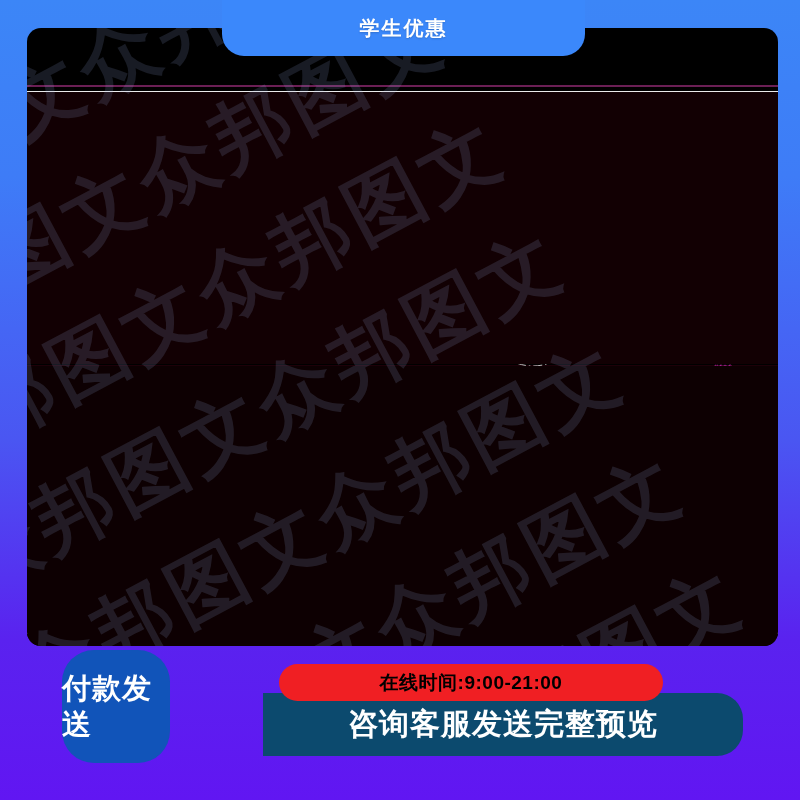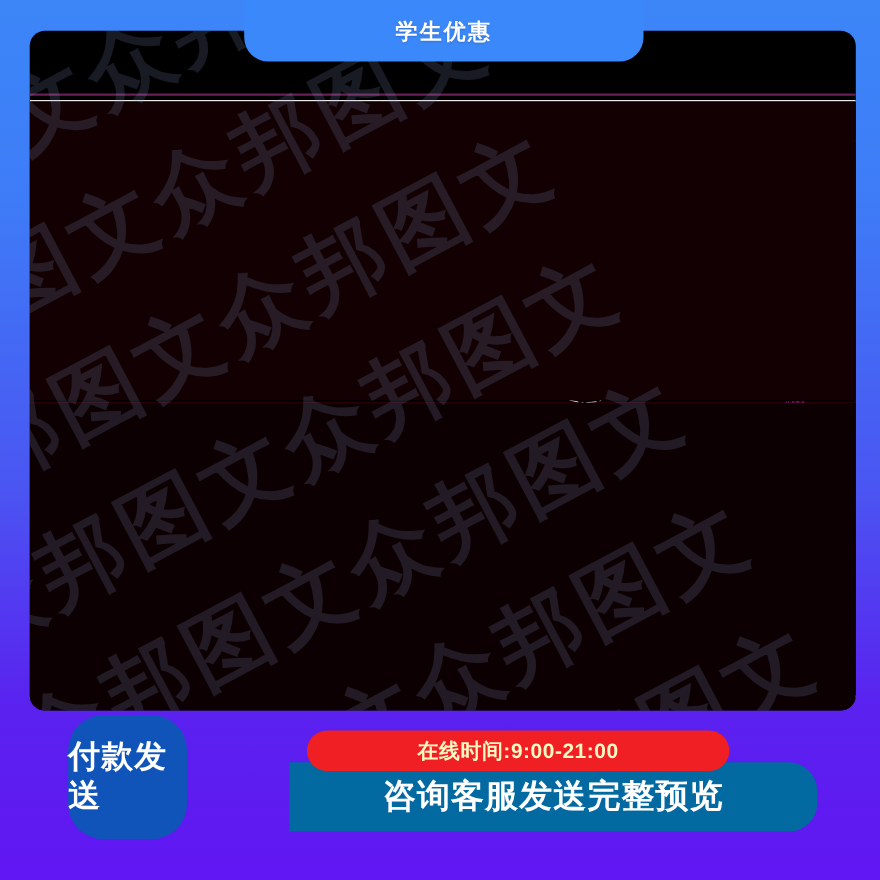--- a/index.html
+++ b/index.html
@@ -62,25 +62,25 @@
     z-index:60;
   }
   #pay-badge span{ color:#fff; font-size:29px; font-weight:800; line-height:1.22; letter-spacing:1px;}
 
   #online-pill{
     position:absolute; left:279px; top:664px; width:384px; height:37px;
     background:#f01f23; border-radius:19px;
     display:flex; align-items:center; justify-content:center;
     z-index:62;
   }
-  #online-pill span{ color:#fef9c3; font-size:19px; font-weight:700; letter-spacing:.5px;}
+  #online-pill span{ color:#000000; font-size:19px; font-weight:700; letter-spacing:.5px;}
 
   #cta-bar{
     position:absolute; left:263px; top:693px; width:480px; height:63px;
-    background:#0369a1; border-radius:0 26px 26px 0;
+    background:#0c4a6e; border-radius:0 26px 26px 0;
     display:flex; align-items:center; justify-content:center;
     z-index:58;
   }
   #cta-bar span{ color:#fff; font-size:30px; font-weight:800; letter-spacing:1px;}
 
   svg{ display:block; }
   text{ font-family:"Liberation Sans", sans-serif; }
 </style>
 </head>
 <body>

